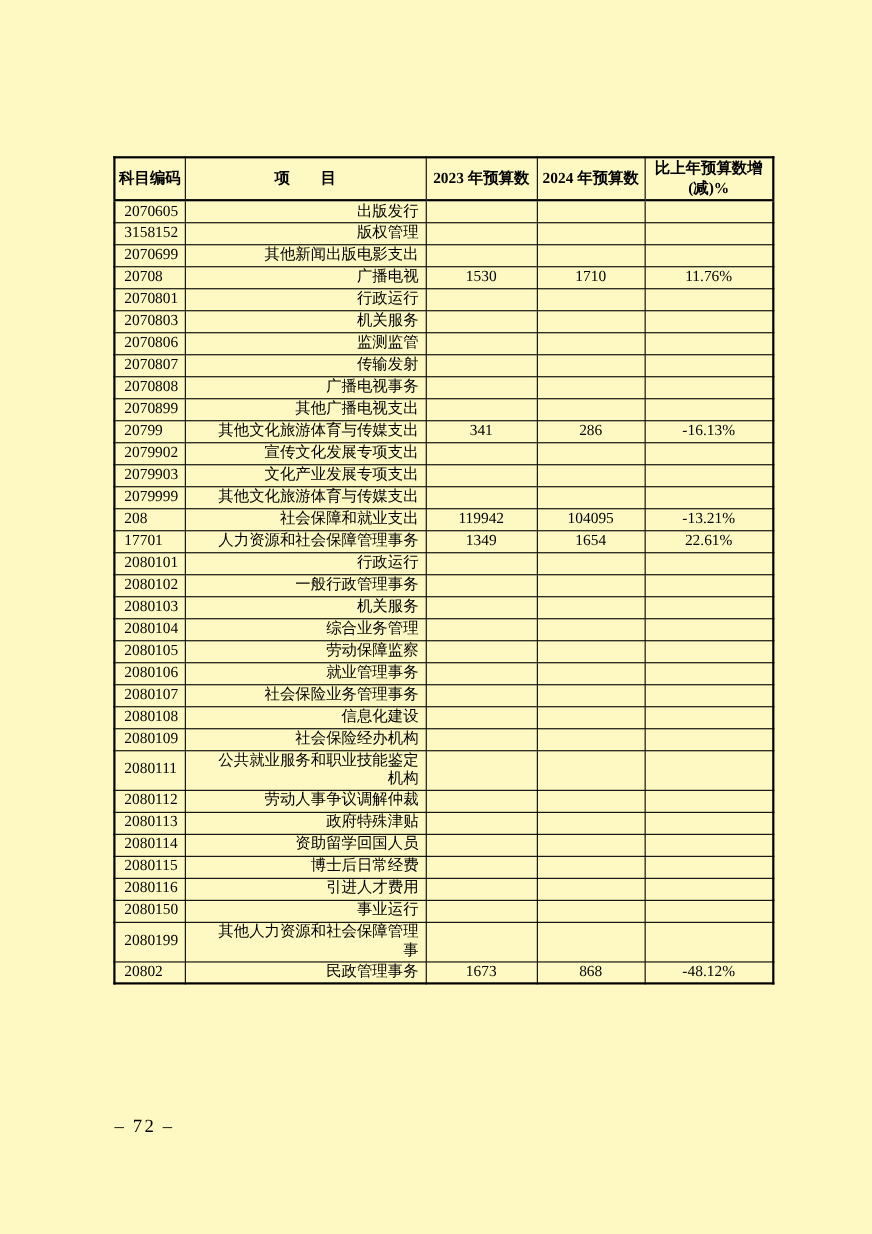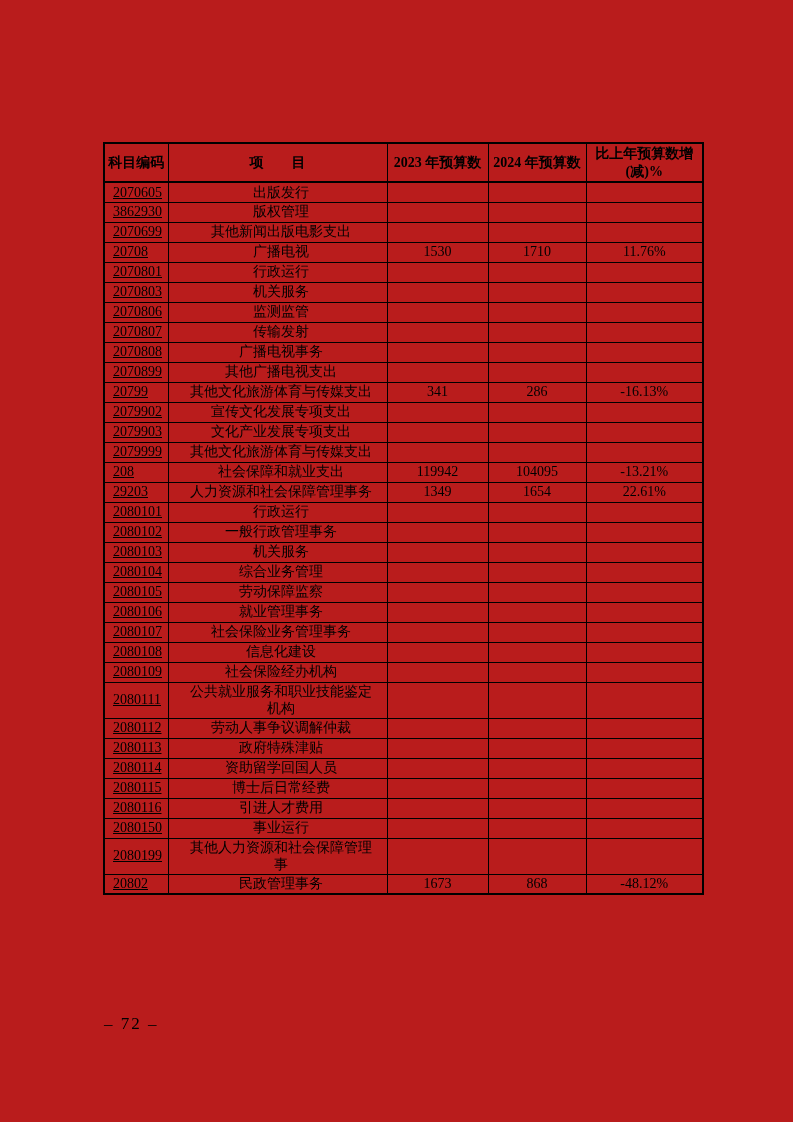--- a/index.html
+++ b/index.html
@@ -2,21 +2,21 @@
 <html><head>
 <meta charset="utf-8">
 <style>
   * { margin: 0; padding: 0; box-sizing: border-box; }
   html, body { background: #888; }
   .page {
     position: relative;
     width: 793px;
     height: 1122px;
     margin: 0 auto;
-    background: #b91c1c;
+    background: #fef9c3;
     font-family: "Liberation Serif", "DejaVu Serif", serif;
     color: #000000;
     overflow: hidden;
   }
   table.budget-table {
     position: absolute;
     left: 103px;
     top: 142px;
     width: 599px;
     border-collapse: collapse;
@@ -37,22 +37,22 @@
   }
   .budget-table th {
     height: 30px;
     font-weight: bold;
     text-align: center;
     white-space: pre-line;
     border-bottom: 2px solid #000;
     padding: 1px 2px;
   }
   .budget-table td { height: 20px; }
-  td.code-cell { text-align: left; padding-left: 8px; text-decoration: underline; }
-  td.item-cell { text-align: center; padding-left: 13px; padding-right: 6px; white-space: pre-line; }
+  td.code-cell { text-align: left; padding-left: 8px; }
+  td.item-cell { text-align: right; padding-left: 13px; padding-right: 6px; white-space: pre-line; }
   td.num-cell  { text-align: center; }
   .page-number {
     position: absolute;
     left: 104px;
     top: 1014px;
     font-size: 17px;
     letter-spacing: 2px;
     font-family: "Liberation Serif", "DejaVu Serif", serif;
   }
 </style>
@@ -81,21 +81,21 @@
     </thead>
     <tbody>
         <tr>
       <td class="code-cell">2070605</td>
       <td class="item-cell">出版发行</td>
       <td class="num-cell"></td>
       <td class="num-cell"></td>
       <td class="num-cell"></td>
     </tr>
         <tr>
-      <td class="code-cell">3862930</td>
+      <td class="code-cell">3158152</td>
       <td class="item-cell">版权管理</td>
       <td class="num-cell"></td>
       <td class="num-cell"></td>
       <td class="num-cell"></td>
     </tr>
         <tr>
       <td class="code-cell">2070699</td>
       <td class="item-cell">其他新闻出版电影支出</td>
       <td class="num-cell"></td>
       <td class="num-cell"></td>
@@ -179,21 +179,21 @@
       <td class="num-cell"></td>
     </tr>
         <tr>
       <td class="code-cell">208</td>
       <td class="item-cell">社会保障和就业支出</td>
       <td class="num-cell">119942</td>
       <td class="num-cell">104095</td>
       <td class="num-cell">-13.21%</td>
     </tr>
         <tr>
-      <td class="code-cell">29203</td>
+      <td class="code-cell">17701</td>
       <td class="item-cell">人力资源和社会保障管理事务</td>
       <td class="num-cell">1349</td>
       <td class="num-cell">1654</td>
       <td class="num-cell">22.61%</td>
     </tr>
         <tr>
       <td class="code-cell">2080101</td>
       <td class="item-cell">行政运行</td>
       <td class="num-cell"></td>
       <td class="num-cell"></td>

